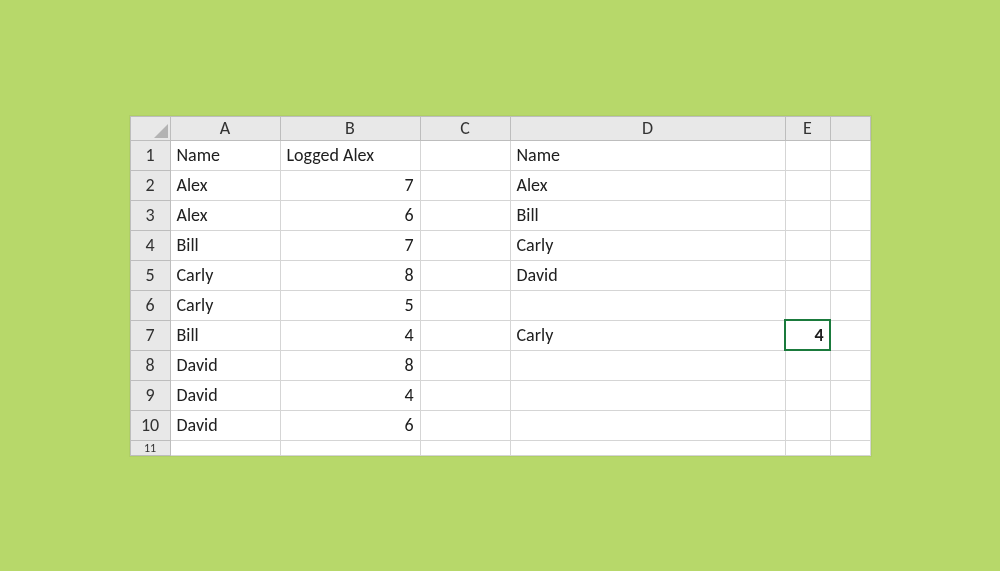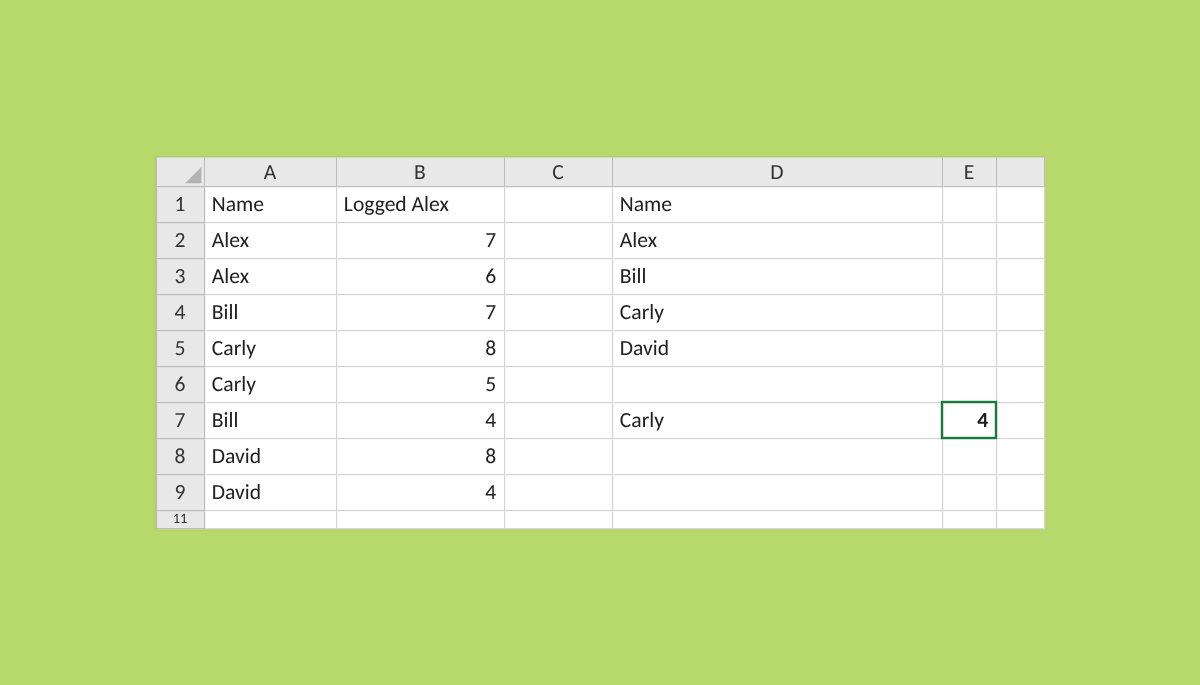--- a/index.html
+++ b/index.html
@@ -205,20 +205,29 @@
       </tr>
       <tr>
         <th class="rownum">9</th>
         <td>David</td>
         <td class="num">4</td>
         <td></td>
         <td></td>
         <td></td>
         <td></td>
       </tr>
+      <tr>
+        <th class="rownum">10</th>
+        <td>David</td>
+        <td class="num">6</td>
+        <td></td>
+        <td></td>
+        <td></td>
+        <td></td>
+      </tr>
       <tr class="clip">
         <th class="rownum">11</th>
         <td></td>
         <td></td>
         <td></td>
         <td></td>
         <td></td>
         <td></td>
       </tr>
     </tbody>

